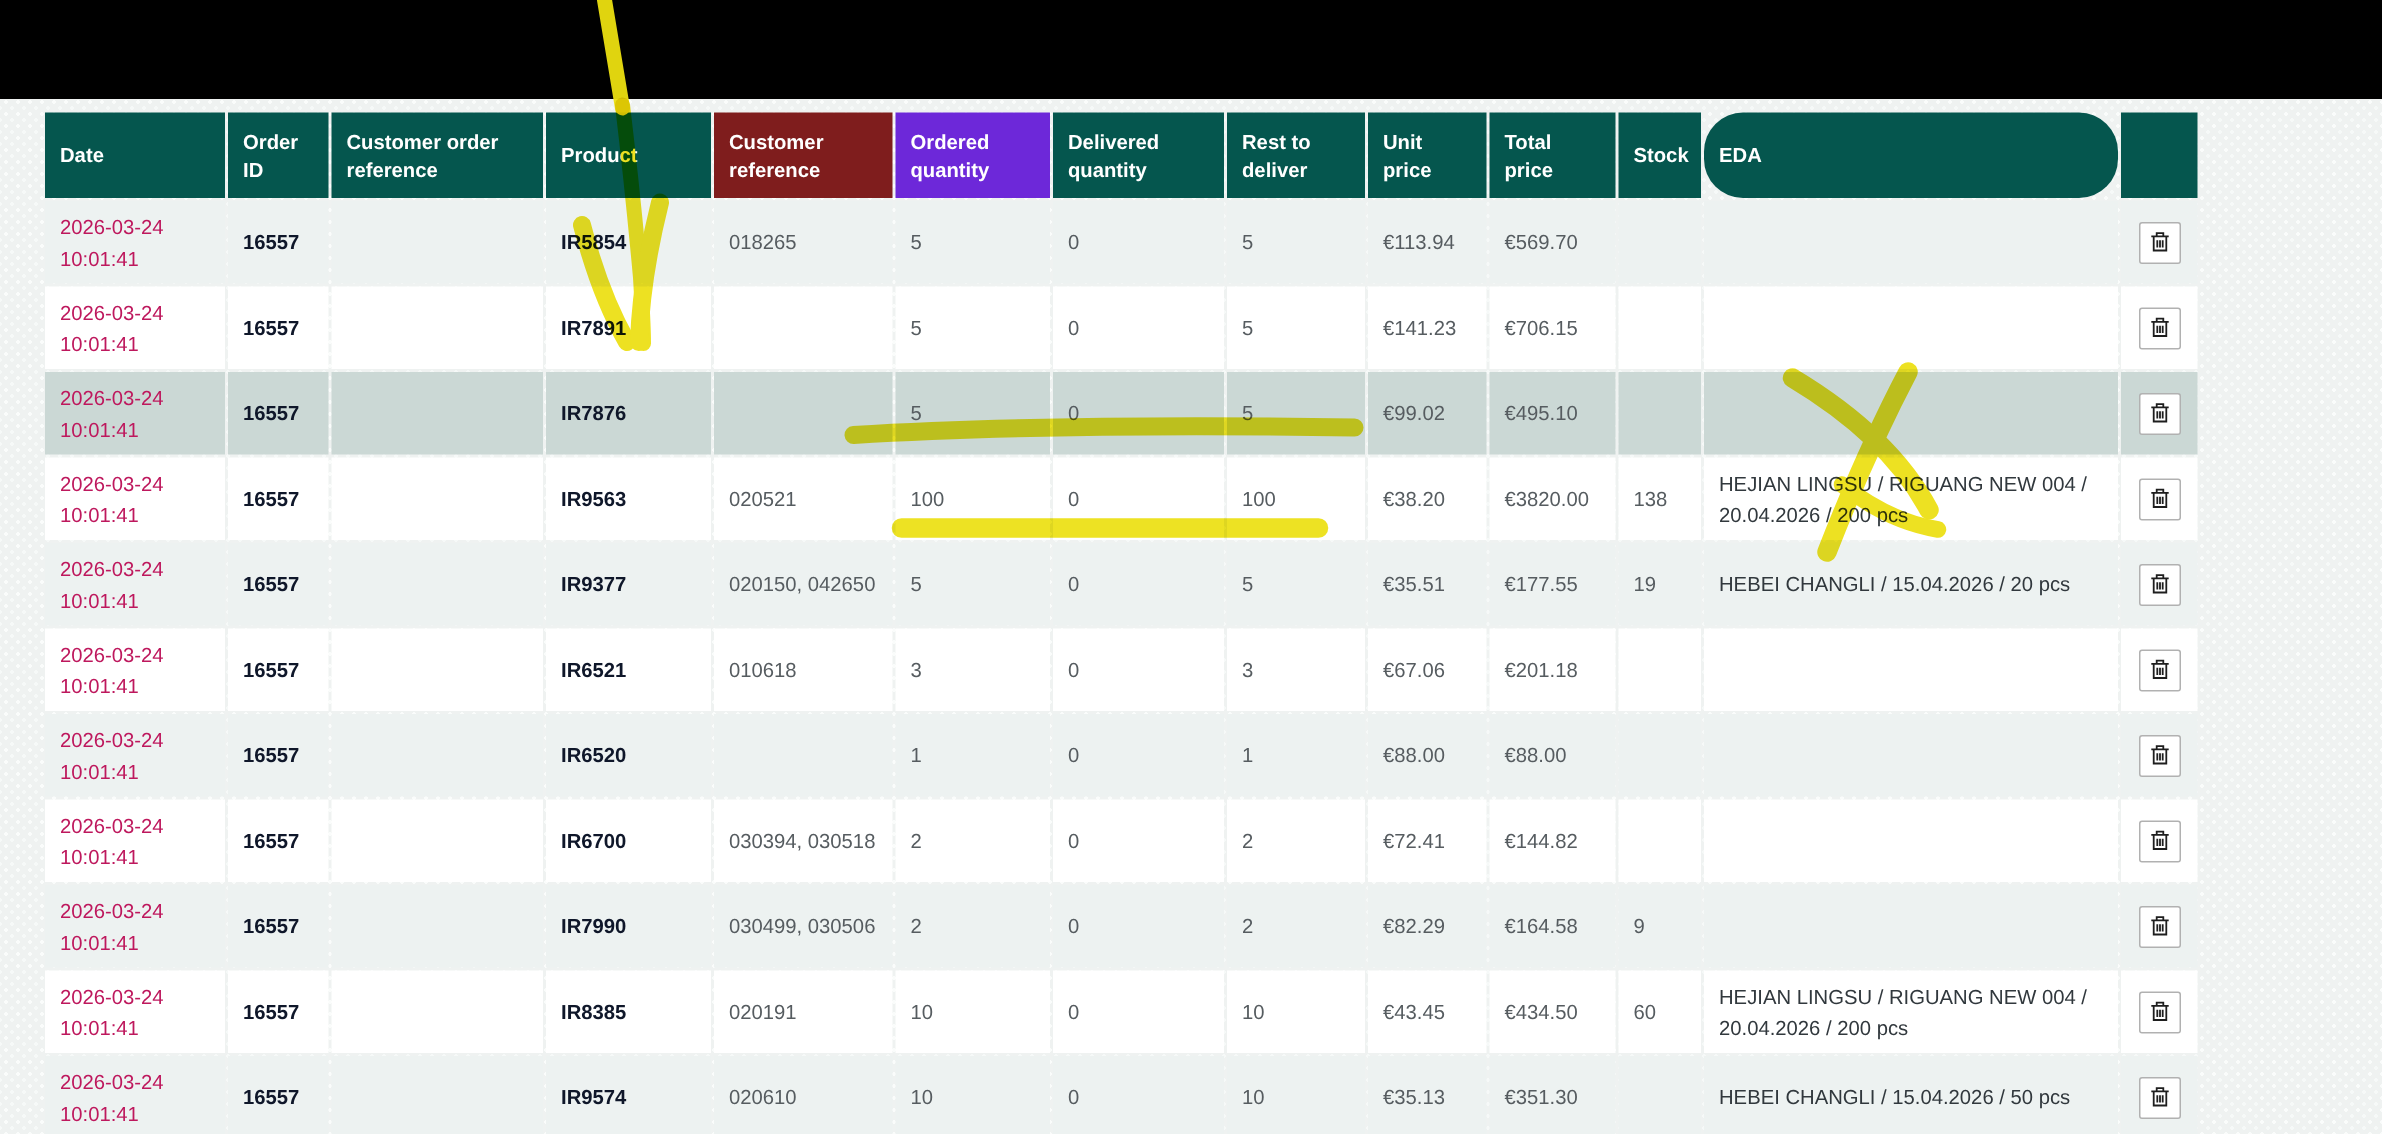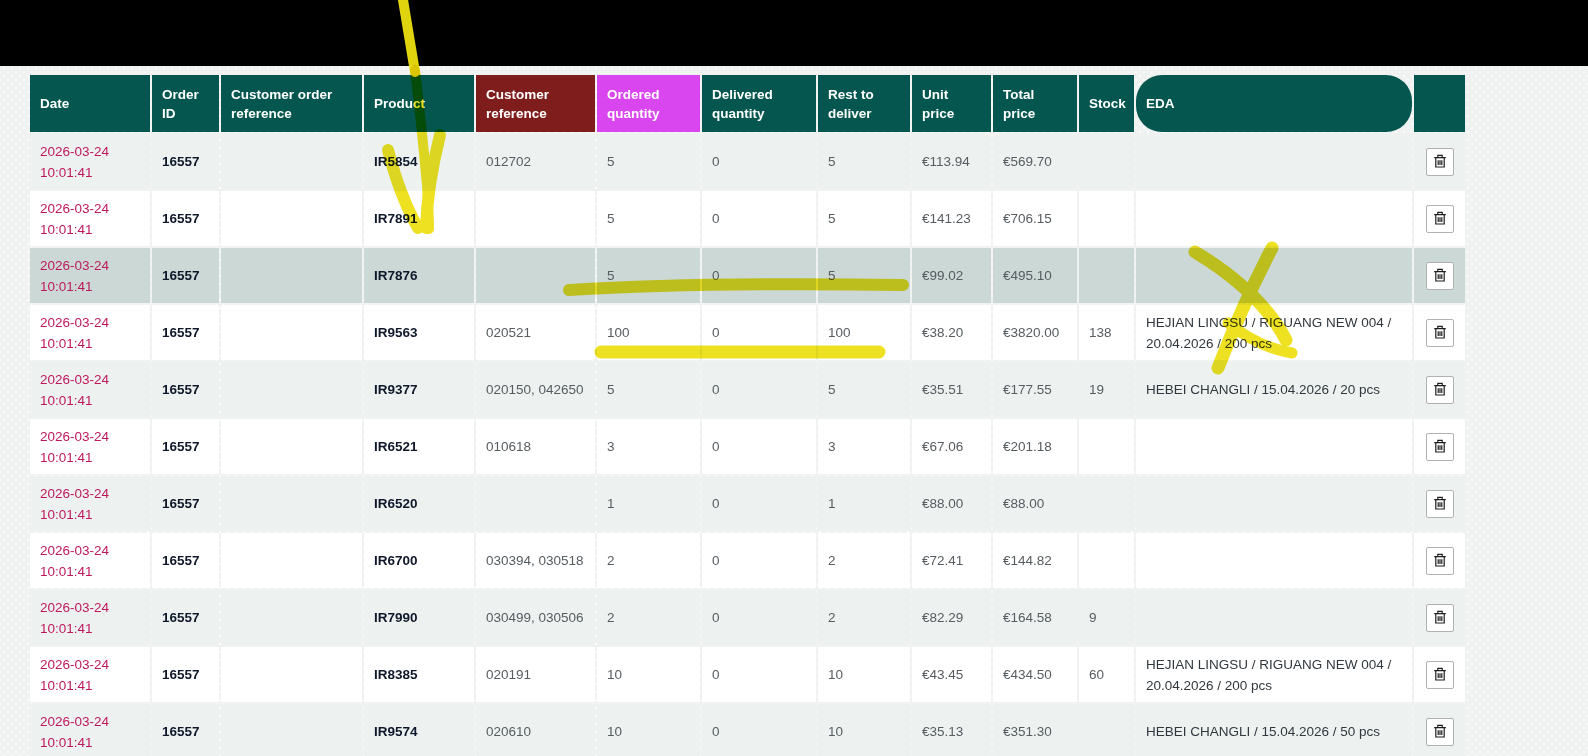--- a/index.html
+++ b/index.html
@@ -85,40 +85,40 @@
       <col style="width: 276px;">
       <col style="width: 51px;">
     </colgroup>
   <thead>
     <tr>
         <th style="background: rgb(5, 86, 78);">Date</th>
         <th style="background: rgb(5, 86, 78);">Order ID</th>
         <th style="background: rgb(5, 86, 78);">Customer order reference</th>
         <th style="background: rgb(5, 86, 78);">Product</th>
         <th style="background: #7f1d1d;">Customer reference</th>
-        <th style="background: #d946ef;">Ordered quantity</th>
+        <th style="background: #6d28d9;">Ordered quantity</th>
         <th style="background: rgb(5, 86, 78);">Delivered quantity</th>
         <th style="background: rgb(5, 86, 78); margin-top: 16px;">Rest to deliver</th>
         <th style="background: rgb(5, 86, 78);">Unit price</th>
         <th style="background: rgb(5, 86, 78);">Total price</th>
         <th style="background: rgb(5, 86, 78);">Stock</th>
         <th style="background: rgb(5, 86, 78); border-radius: 26px;">EDA</th>
         <th style="background: rgb(5, 86, 78);"></th>
       </tr>
   </thead>
   <tbody>
       <tr class="row-odd">
         <td class="cell-date">
           <div>2026-03-24</div>
           <div>10:01:41</div>
         </td>
         <td class="cell-order_id em">16557</td>
         <td class="cell-customer_order_reference"></td>
         <td class="cell-product em">IR5854</td>
-        <td class="cell-customer_reference">012702</td>
+        <td class="cell-customer_reference">018265</td>
         <td class="cell-ordered_quantity">5</td>
         <td class="cell-delivered_quantity">0</td>
         <td class="cell-rest_to_deliver">5</td>
         <td class="cell-unit_price">€113.94</td>
         <td class="cell-total_price">€569.70</td>
         <td class="cell-stock"></td>
         <td class="cell-eda"></td>
         <td class="cell-delete"><button class="del-btn">
             <svg width="14" height="15" viewBox="0 0 14 15">
               <path d="M1.2 3.6 H12.8 M4.8 3.4 V1.4 H9.2 V3.4 M2.8 3.8 V13 H11.2 V3.8 M5.2 6.2 V11 M7 6.2 V11 M8.8 6.2 V11" stroke="#1e1e1e" fill="none" stroke-width="1.2"></path>

